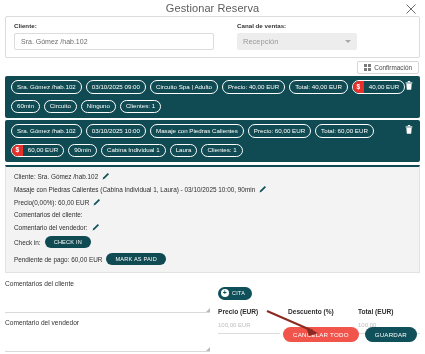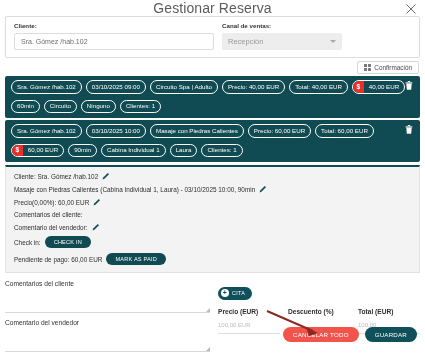--- a/index.html
+++ b/index.html
@@ -19,41 +19,41 @@
   
   .dlg-header {
     position: relative;
     height: 16px;
     display: flex;
     align-items: center;
     justify-content: center;
     background: #ffffff;
   }
   .dlg-title {
-    font-size: 14px;
+    font-size: 11px;
     color: #5c5c5c;
     letter-spacing: .1px;
   }
   .close-btn {
     position: absolute;
     right: 8px; top: 3px;
     width: 12px; height: 12px;
     cursor: pointer;
   }
   .close-btn svg { display: block; }
 
   
   .top-card {
     margin: 0 5px;
     border: 1px solid #dcdcdc;
     border-radius: 2px;
     background: #fff;
     padding: 5px 8px 7px 8px;
     display: flex;
-    gap: 8px;
+    gap: 23px;
   }
   .field { display: flex; flex-direction: column; }
   .field.cliente { width: 200px; }
   .field.canal { width: 120px; }
   .field-label {
     font-size: 6.2px;
     font-weight: bold;
     color: #333;
     margin-bottom: 4px;
   }

